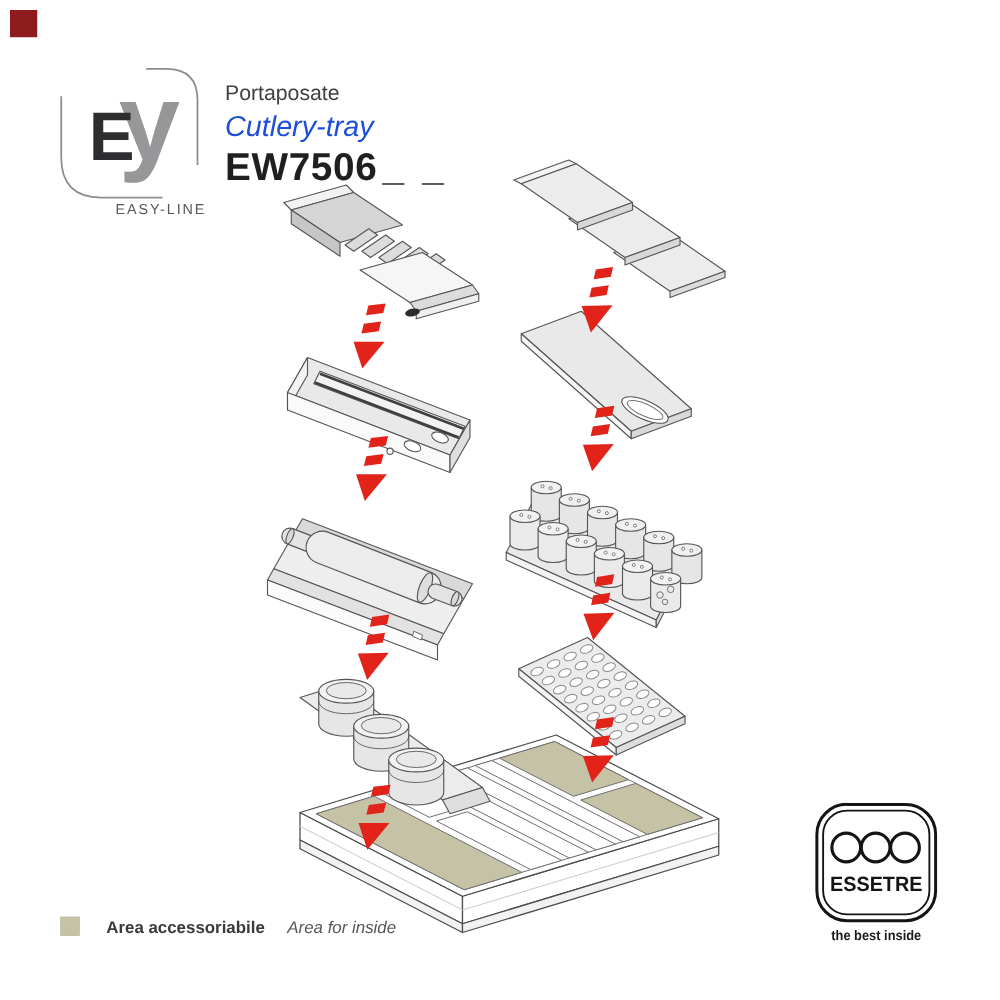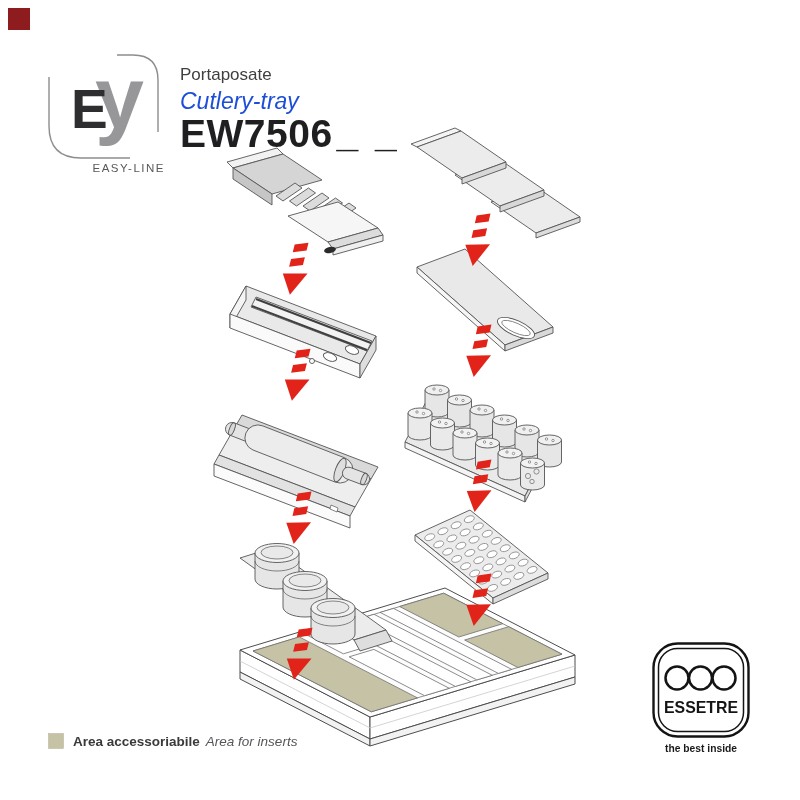--- a/index.html
+++ b/index.html
@@ -9,24 +9,24 @@
   
   #corner-square{left:8px;top:8px;}
   
   #ey-logo{left:45px;top:42px;}
   #easy-line{left:45px;top:162px;width:120px;text-align:right;
              font-size:11.5px;letter-spacing:1.5px;color:#58585a;}
   
   #title-block{left:180px;top:61px;}
   .t-it{font-size:17px;color:#3f3f41;line-height:27px;}
   .t-en{font-size:23px;color:#1d4ed8;line-height:27px;font-style:italic;}
-  .t-code{font-size:39px;color:#1f1f21;font-weight:bold;line-height:33px;margin-top:2px;letter-spacing:0.5px;}
+  .t-code{font-size:31px;color:#1f1f21;font-weight:bold;line-height:33px;margin-top:2px;letter-spacing:0.5px;}
   .t-code .suffix{letter-spacing:3px;margin-left:4px;}
   
-  #legend{left:48px;top:733px;display:flex;align-items:center;}
+  #legend{left:48px;top:733px;display:flex;align-items:center;gap:12px;}
   #legend .lab-it{font-weight:bold;font-size:13.5px;color:#3a3a3c;margin-left:9px;}
   #legend .lab-en{font-style:italic;font-size:13.5px;color:#55565a;margin-left:6px;}
   
   #essetre{left:652px;top:642px;}
   svg text{font-family:"Liberation Sans", sans-serif;}
 </style>
 </head>
 <body>
 
 <div class="page">
@@ -281,21 +281,21 @@
       <use href="#arrow-shape" transform="translate(484,463) rotate(12)"></use>
       <use href="#arrow-shape" transform="translate(484,577) rotate(13)"></use>
     </g>
   </svg>
 
   <div class="abs" id="legend">
     <svg width="16" height="16">
       <rect x="0.5" y="0.5" width="15" height="15" fill="#c5c2a6" stroke="#b2af94" stroke-width="0.5"></rect>
     </svg>
     <span class="lab-it">Area accessoriabile</span>
-    <span class="lab-en">Area for inserts</span>
+    <span class="lab-en">Area for inside</span>
   </div>
 
   <svg class="abs" id="essetre" width="98" height="118">
     <rect x="1.5" y="1.5" width="95" height="93" rx="24" fill="#ffffff" stroke="#141414" stroke-width="2.4"></rect>
     <rect x="6.5" y="6.5" width="85" height="83" rx="19" fill="none" stroke="#141414" stroke-width="1.5"></rect>
     <circle cx="25" cy="36" r="11.5" fill="none" stroke="#141414" stroke-width="2.5"></circle>
     <circle cx="48.5" cy="36" r="11.5" fill="none" stroke="#141414" stroke-width="2.5"></circle>
     <circle cx="72" cy="36" r="11.5" fill="none" stroke="#141414" stroke-width="2.5"></circle>
     <text x="49" y="71" font-size="16.5" font-weight="bold" fill="#141414" text-anchor="middle" textLength="74" lengthAdjust="spacingAndGlyphs">ESSETRE</text>
     <text x="49" y="110" font-size="11" font-weight="bold" fill="#1a1a1a" text-anchor="middle" textLength="72" lengthAdjust="spacingAndGlyphs">the best inside</text>

